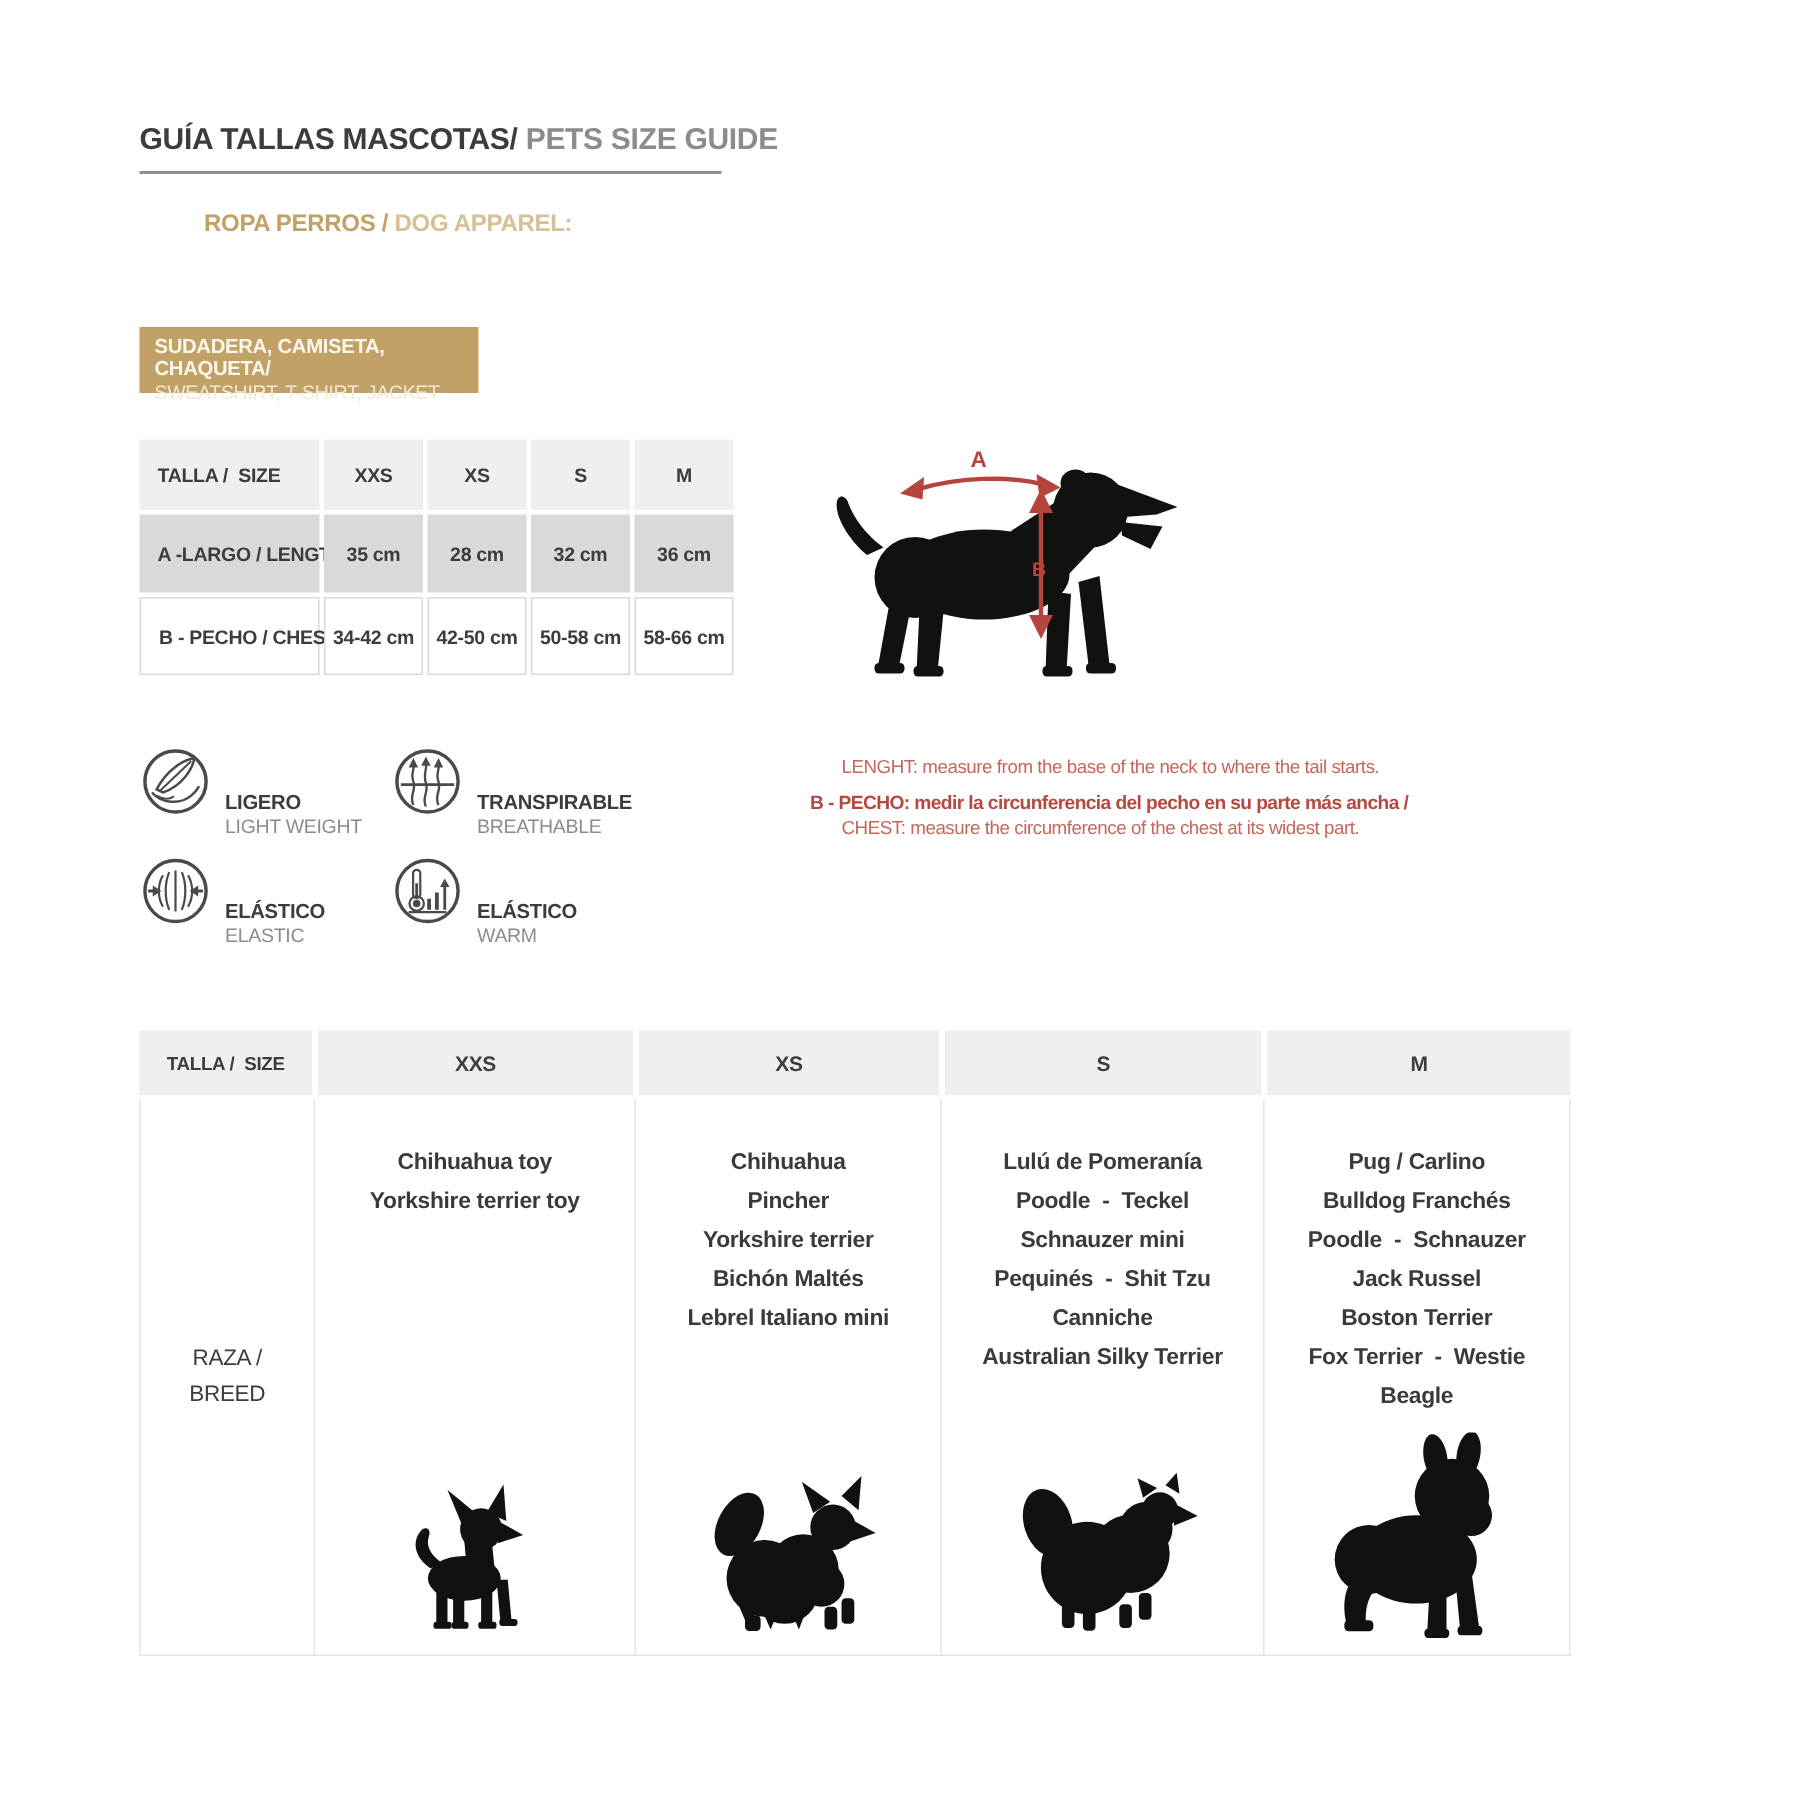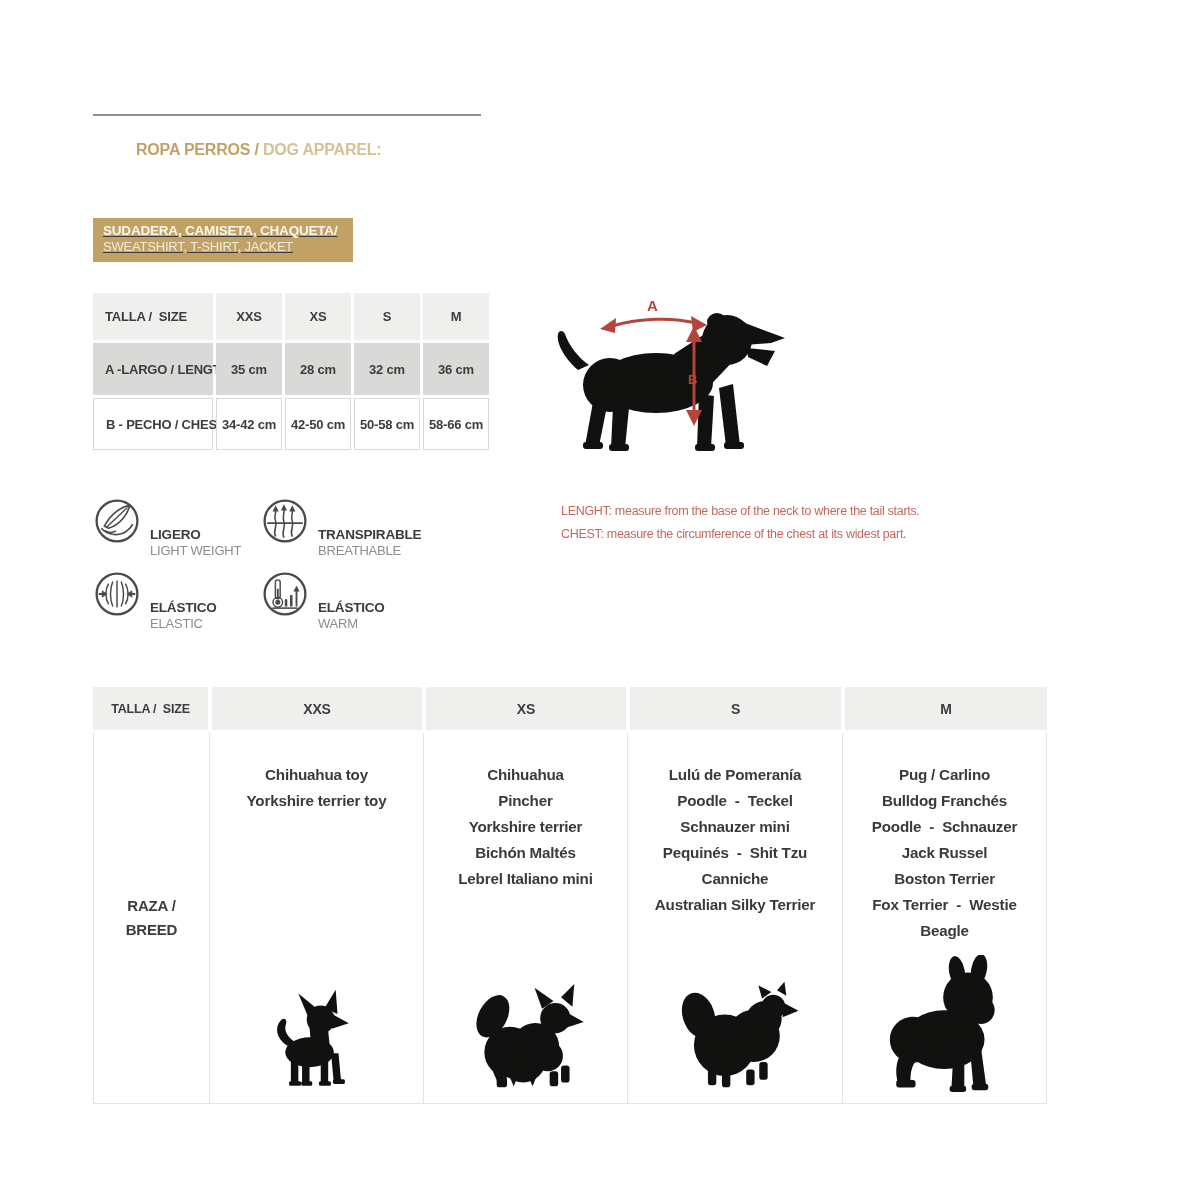--- a/index.html
+++ b/index.html
@@ -8,22 +8,22 @@
 
   
   .title{position:absolute;left:93px;top:82px;font-size:20px;font-weight:bold;white-space:pre;}
   .title .t-en{color:#8c8c8b;}
   .title-rule{position:absolute;left:93px;top:114px;width:388px;border-top:2px solid #8f8f8e;}
   .subtitle{position:absolute;left:93px;top:141px;font-size:16px;font-weight:bold;white-space:pre;margin-left:43px;}
   .subtitle .s-es{color:#c2a166;}
   .subtitle .s-en{color:#d6c094;font-weight:600;}
 
   
-  .banner{position:absolute;left:93px;top:218px;width:260px;height:44px;background:#c2a166;
-          box-sizing:border-box;padding:5px 10px 0 10px;text-decoration:underline;}
+  .banner{position:absolute;left:93px;top:218px;width:226px;height:44px;background:#c2a166;
+          box-sizing:border-box;padding:5px 10px 0 10px;}
   .banner .b1{font-size:13.5px;font-weight:bold;color:#fbf7ec;letter-spacing:-0.2px;}
   .banner .b2{font-size:13px;color:#f3ead7;margin-top:1px;}
 
   
   .size-table{position:absolute;left:93px;top:293px;display:grid;grid-template-rows:47px 52px 52px;row-gap:3px;}
   .st-row{display:grid;grid-template-columns:120px 66px 66px 66px 66px;column-gap:3px;}
   .st-row .cell{display:flex;align-items:center;justify-content:center;font-weight:bold;font-size:13px;white-space:pre;}
   .st-row .cell.label{justify-content:flex-start;padding-left:12px;}
   .st-head .cell{background:#efefee;}
   .st-a .cell{background:#d9d9d8;}
@@ -53,35 +53,36 @@
   .breed-header .cell{background:#efefee;display:flex;align-items:center;justify-content:center;
                       font-weight:bold;white-space:pre;}
   .breed-header .cell.small{font-size:12.5px;}
   .breed-header .cell.big{font-size:14px;}
 
   .breed-body{position:absolute;left:93px;top:733px;display:grid;
               grid-template-columns:117px 214px 204px 215px 204px;height:371px;}
   .b-cell{box-sizing:border-box;border-right:1px solid #e4e4e3;border-bottom:1px solid #e4e4e3;position:relative;}
   .b-cell:first-child{border-left:1px solid #e4e4e3;}
   .b-label{display:flex;align-items:center;justify-content:center;text-align:center;
-           font-weight:bold;font-size:15px;line-height:24px;white-space:pre-line;}
+           font-weight:normal;font-size:15px;line-height:24px;white-space:pre-line;}
   .breed-col{display:flex;flex-direction:column;align-items:center;padding-top:29px;}
   .breed-line{font-size:15.2px;font-weight:600;line-height:26px;text-align:center;white-space:pre;color:#3a3a39;}
   .dogsvg{position:absolute;bottom:10px;left:50%;transform:translateX(-50%);}
 
   svg .ink{fill:#111110;}
   svg .red{fill:#b5443c;}
   svg .rstroke{stroke:#b5443c;stroke-width:3;fill:none;}
   svg .ostroke{stroke:#4a4a4a;fill:none;}
 </style>
 </head>
 <body>
 
 <div class="page">
 
+  <div class="title"><span class="t-es">GUÍA TALLAS MASCOTAS/</span><span class="t-en"> PETS SIZE GUIDE</span></div>
   <div class="title-rule"></div>
 
   <div class="subtitle"><span class="s-es">ROPA PERROS / </span><span class="s-en">DOG APPAREL:</span></div>
 
   <div class="banner">
     <div class="b1">SUDADERA, CAMISETA, CHAQUETA/</div>
     <div class="b2">SWEATSHIRT, T-SHIRT, JACKET</div>
   </div>
 
   <div class="size-table">
@@ -204,20 +205,21 @@
         <div class="fes">ELÁSTICO</div>
       <div class="fen">WARM</div>
       </div>
   </div>
 
   <div class="notes">
     <div class="note">
       <div class="nl">LENGHT: measure from the base of the neck to where the tail starts.</div>
     </div>
     <div class="note">
+      <div class="nb">B - PECHO: medir la circunferencia del pecho en su parte más ancha /</div>
       <div class="nl">CHEST: measure the circumference of the chest at its widest part.</div>
     </div>
   </div>
 
   <div class="breed-header">
     <div class="cell small">TALLA /  SIZE</div>
     <div class="cell big">XXS</div>
     <div class="cell big">XS</div>
     <div class="cell big">S</div>
     <div class="cell big">M</div>

